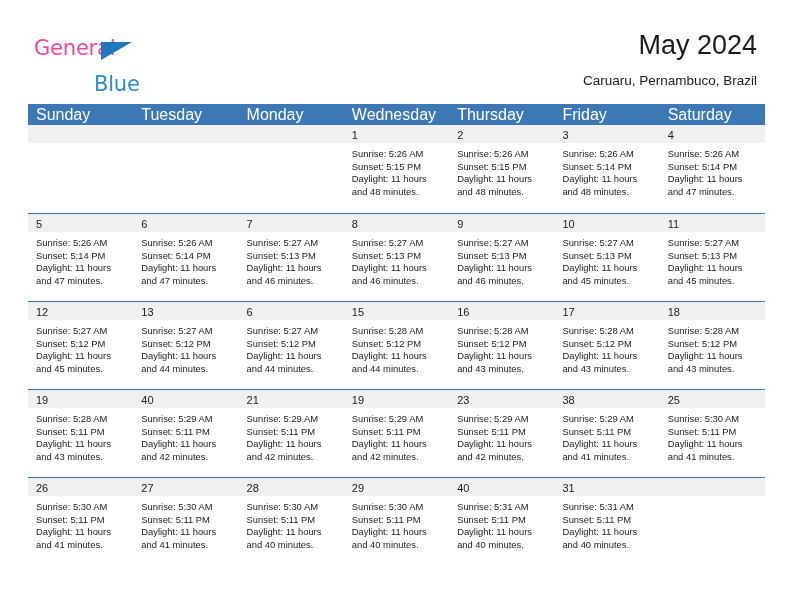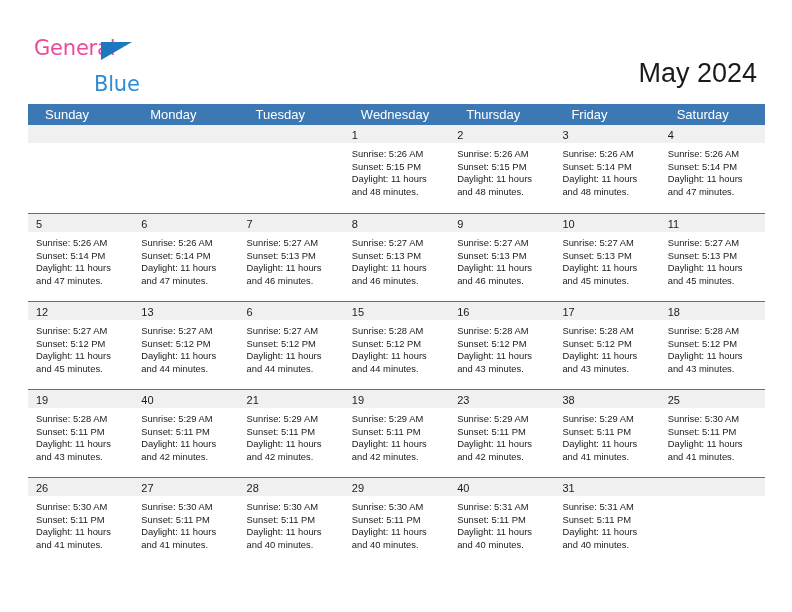--- a/index.html
+++ b/index.html
@@ -67,21 +67,20 @@
     font-family: "DejaVu Sans", sans-serif;
     font-weight: 400;
     letter-spacing: -0.2px;
   }
 
   .title-block {
     position: absolute;
     right: 8px;
     top: 0;
     text-align: right;
-    margin-top: 28px;
   }
   .cal-title {
     font-size: 27px;
     line-height: 34px;
     color: #1b1b1b;
     font-weight: 400;
     white-space: nowrap;
   }
   .cal-subtitle {
     margin-top: 10px;
@@ -101,23 +100,23 @@
   }
 
   .dow-row {
     display: flex;
     background: #3c78b4;
     height: 21px;
   }
   .dow-cell {
     flex: 1 1 0;
     color: #ffffff;
-    font-size: 13px;
+    font-size: 16px;
     line-height: 21px;
-    padding-left: 17px;
+    padding-left: 8px;
     box-sizing: border-box;
     overflow: hidden;
     white-space: nowrap;
   }
 
   .week-row {
     display: flex;
     border-top: 1.5px solid #3c78b4;
     height: 88px;
     box-sizing: border-box;
@@ -174,22 +173,22 @@
     <div class="title-block">
       <div class="cal-title">May 2024</div>
       <div class="cal-subtitle">Caruaru, Pernambuco, Brazil</div>
     </div>
 
   </div>
 
   <div class="calendar">
     <div class="dow-row" id="dow-row">
         <div class="dow-cell">Sunday</div>
+        <div class="dow-cell">Tuesday</div>
         <div class="dow-cell">Monday</div>
-        <div class="dow-cell">Tuesday</div>
         <div class="dow-cell">Wednesday</div>
         <div class="dow-cell">Thursday</div>
         <div class="dow-cell">Friday</div>
         <div class="dow-cell">Saturday</div>
       </div>
     <div id="weeks-container">
         <div class="week-row">
           <div class="day-cell empty">
             <div class="day-num-band"><span class="day-num"></span></div>
             <div class="day-body"></div>

